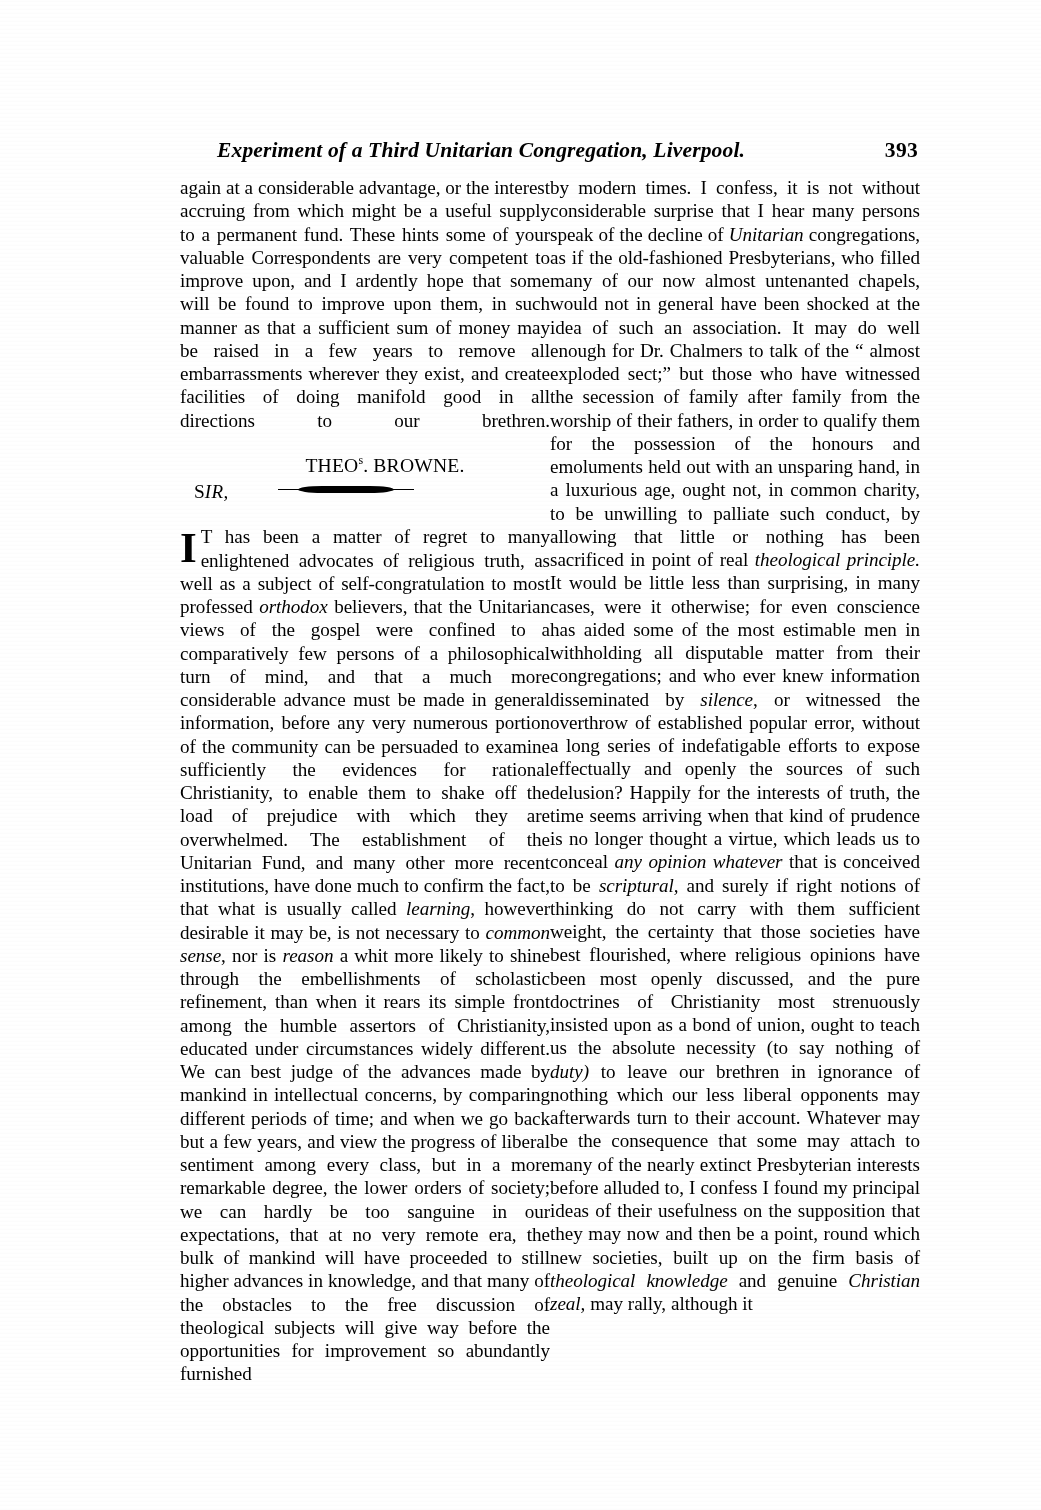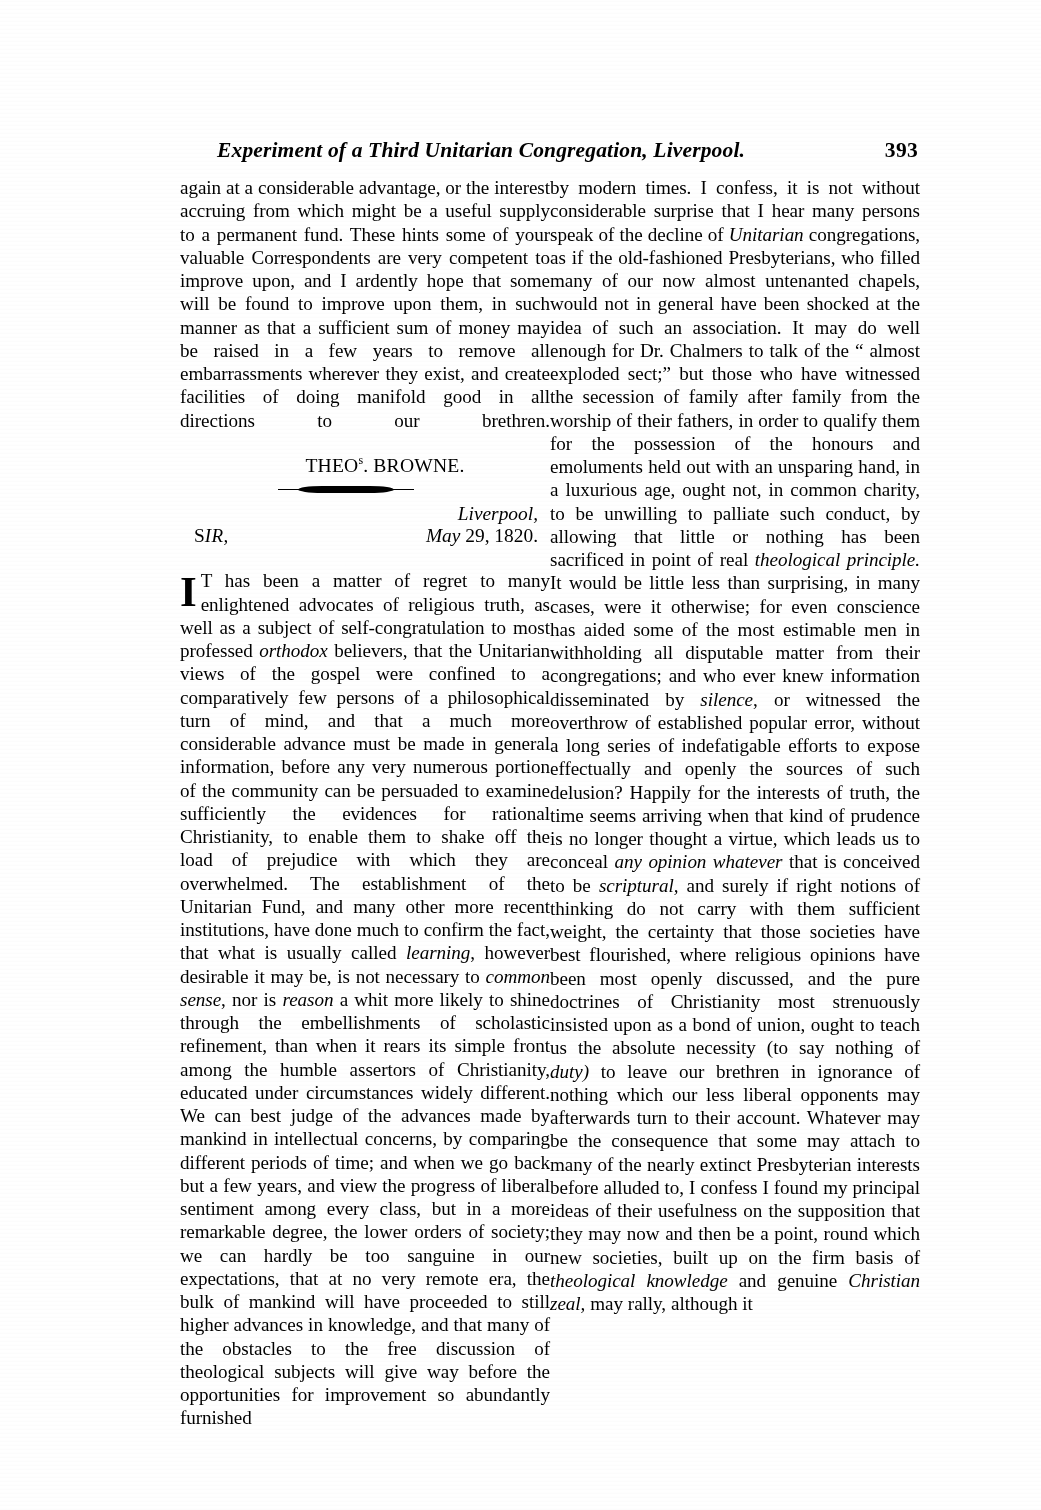--- a/index.html
+++ b/index.html
@@ -193,24 +193,20 @@
       <p class="para last-full">again at a considerable advantage, or the interest accruing from which might be a useful supply to a permanent fund.   These hints some of your valuable Correspondents are very competent to improve upon, and I ardently hope that some will be found to improve upon them, in such manner as that a sufficient sum of money may be raised in a few years to remove all embarrassments wherever they exist, and create facilities of doing manifold good in all directions to our brethren.</p>
 
       <div class="signature">
         <span>THEO</span><span class="sig-sup">s</span><span>. BROWNE.</span>
       </div>
 
       <div class="divider-wrap">
         <div class="divider"></div>
       </div>
 
-      <div class="dateline">
-        <div class="place">Liverpool,</div>
-        <div><span class="month">May</span><span> 29, 1820.</span></div>
-      </div>
 
       <div class="salutation-row">
         <span class="salutation"><span class="smallcaps-s">S</span><span class="smallcaps-rest">IR,</span></span>
       </div>
 
       <div class="opening para">
         <span class="dropcap">I</span><span>T has been a matter of regret to many enlightened advocates of religious truth, as well as a subject of self-congratulation to most professed </span><i>orthodox</i><span> believers, that the Unitarian views of the gospel were confined to a comparatively few persons of a philosophical turn of mind, and that a much more considerable advance must be made in general information, before any very numerous portion of the community can be persuaded to examine sufficiently the evidences for rational Christianity, to enable them to shake off the load of prejudice with which they are overwhelmed.   The establishment of the Unitarian Fund, and many other more recent institutions, have done much to confirm the fact, that what is usually called </span><i>learning</i><span>, however desirable it may be, is not necessary to </span><i>common sense</i><span>, nor is </span><i>reason</i><span> a whit more likely to shine through the embellishments of scholastic refinement, than when it rears its simple front among the humble assertors of Christianity, educated under circumstances widely different.   We can best judge of the advances made by mankind in intellectual concerns, by comparing different periods of time; and when we go back but a few years, and view the progress of liberal sentiment among every class, but in a more remarkable degree, the lower orders of society; we can hardly be too sanguine in our expectations, that at no very remote era, the bulk of mankind will have proceeded to still higher advances in knowledge, and that many of the obstacles to the free discussion of theological subjects will give way before the opportunities for improvement so abundantly furnished</span>
       </div>
 
     </div>

